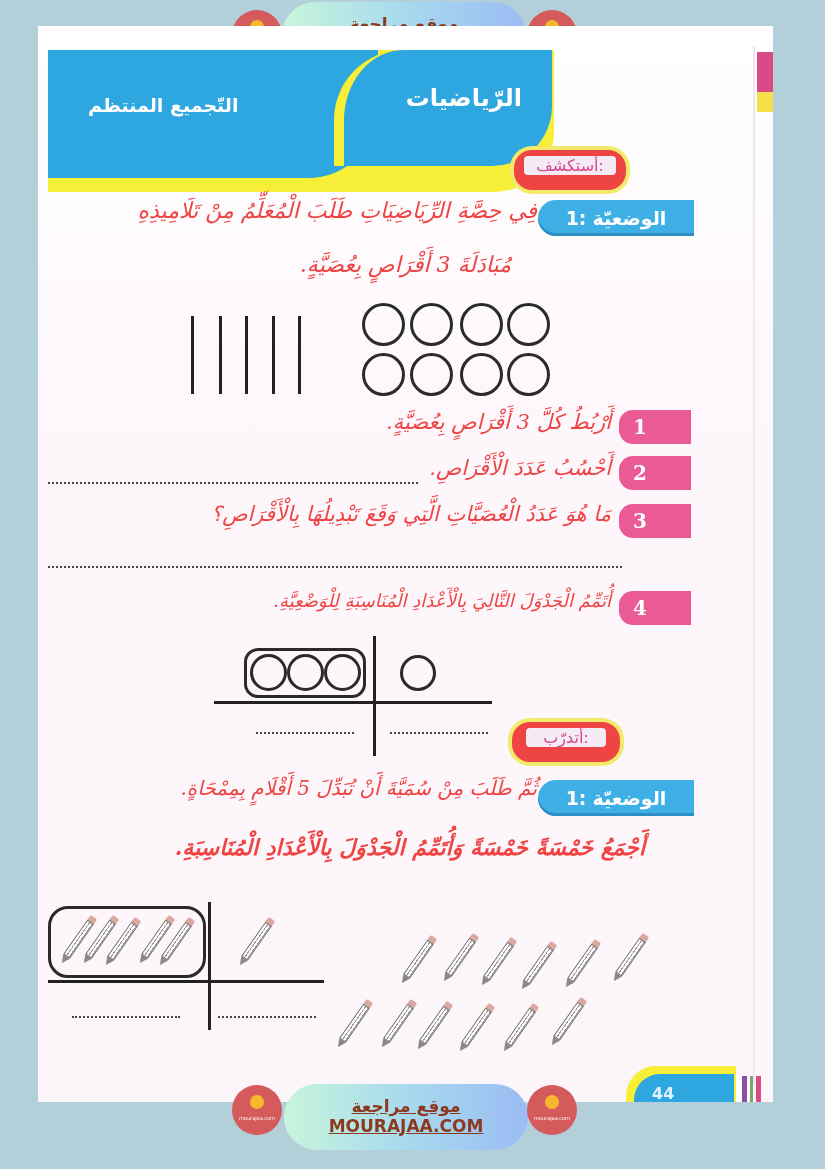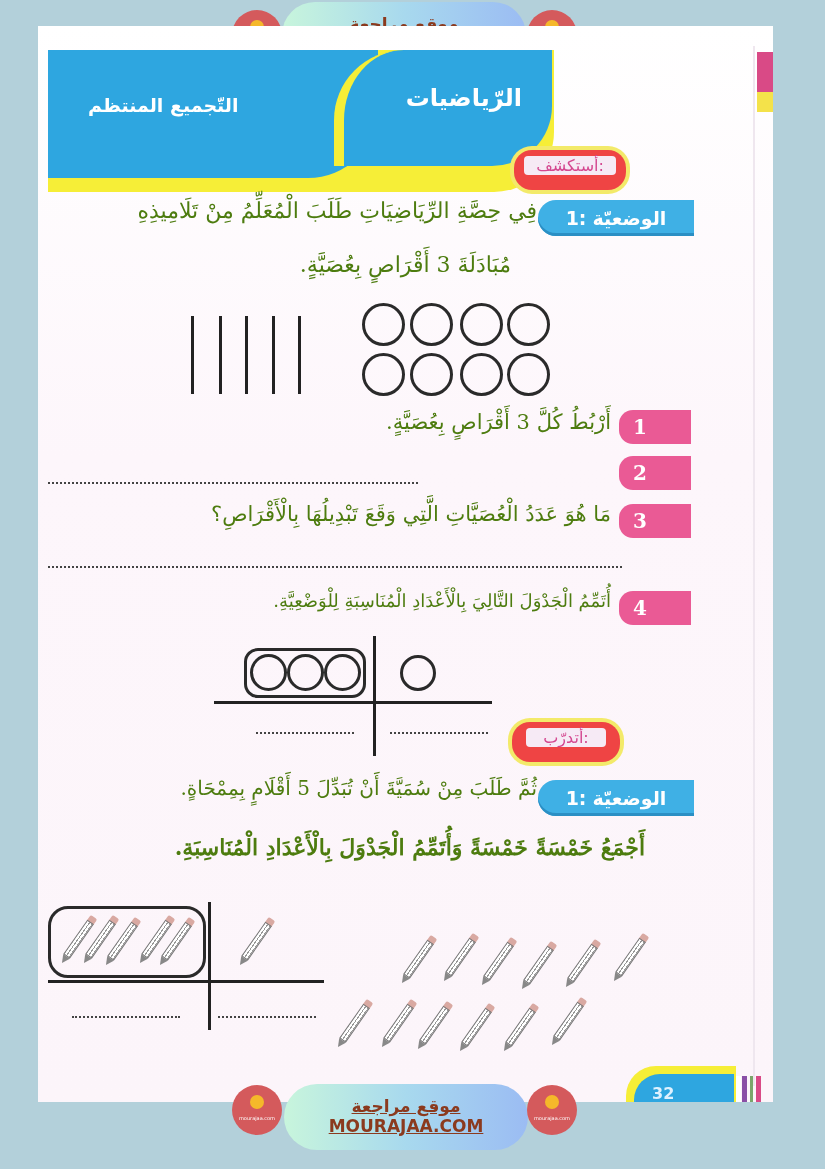--- a/index.html
+++ b/index.html
@@ -15,21 +15,21 @@
   .t-lesson{left:50px;top:68px;font-size:19px;width:160px;text-align:left;}
   .edge-pink{position:absolute;right:0;top:26px;width:16px;height:40px;background:#d94a86;}
   .edge-yellow{position:absolute;right:0;top:66px;width:16px;height:20px;background:#f4e24a;}
   .edge-stripe{position:absolute;right:18px;top:20px;width:2px;height:1040px;background:#efe7ef;}
   
   .cloud{position:absolute;background:#ef4444;border-radius:18px;box-shadow:0 0 0 4px #f3ea6a;}
   .cloud span{display:block;background:#f6eaf5;color:#d44890;font-size:16px;text-align:center;border-radius:4px;}
   
   .sit-badge{position:absolute;height:36px;background:#3fb0e5;border-radius:18px 0 0 18px;color:#fff;font-weight:bold;font-size:19px;display:flex;align-items:center;justify-content:center;box-shadow:inset 0 -3px 0 #2b8fc4;}
   .sit-badge .num{margin-right:6px;}
-  .txt{position:absolute;color:#4d7c0f;font-family:"DejaVu Serif",serif;direction:rtl;white-space:nowrap;}
+  .txt{position:absolute;color:#ef4444;font-family:"DejaVu Serif",serif;direction:rtl;white-space:nowrap;font-style:italic;}
   .q-badge{position:absolute;width:72px;height:34px;background:#ea5a95;border-radius:14px 0 0 14px;color:#fff;font-family:"DejaVu Serif",serif;font-weight:bold;font-size:20px;display:flex;align-items:center;padding-left:14px;box-sizing:border-box;}
   .dots{position:absolute;border-bottom:2px dotted #444;height:0;}
   .stick{position:absolute;width:3px;background:#222;}
   .disc{position:absolute;border:3px solid #2a2a2a;border-radius:50%;box-sizing:border-box;}
   .vline{position:absolute;width:3px;background:#222;}
   .hline{position:absolute;height:3px;background:#222;}
   .group-box{position:absolute;border:3px solid #2a2a2a;border-radius:14px;box-sizing:border-box;}
   .pencil{position:absolute;width:8px;height:56px;transform:rotate(35deg);transform-origin:center;}
   .pencil .body{position:absolute;left:0;top:6px;width:8px;height:42px;border:1px solid #777;box-sizing:border-box;background:repeating-linear-gradient(90deg,#fff 0,#fff 2px,#999 2px,#999 3px);}
   .pencil .eraser{position:absolute;left:0;top:0;width:8px;height:7px;background:#d9a9a2;border-radius:2px 2px 0 0;}
@@ -100,20 +100,21 @@
     <div class="disc" style="left:324px;top:327px;width:43px;height:43px;"></div>
     <div class="disc" style="left:372px;top:327px;width:43px;height:43px;"></div>
     <div class="disc" style="left:422px;top:327px;width:43px;height:43px;"></div>
     <div class="disc" style="left:469px;top:327px;width:43px;height:43px;"></div>
   </div>
 
   <div class="q-badge" style="left:581px;top:384px;">1</div>
   <div class="txt" style="right:162px;top:384px;font-size:21px;">أَرْبُطُ كُلَّ 3 أَقْرَاصٍ بِعُصَيَّةٍ.</div>
 
   <div class="q-badge" style="left:581px;top:430px;">2</div>
+  <div class="txt" style="right:162px;top:430px;font-size:21px;">أَحْسُبُ عَدَدَ الْأَقْرَاصِ.</div>
   <div class="dots" style="left:10px;top:456px;width:370px;"></div>
 
   <div class="q-badge" style="left:581px;top:478px;">3</div>
   <div class="txt" style="right:162px;top:476px;font-size:21px;">مَا هُوَ عَدَدُ الْعُصَيَّاتِ الَّتِي وَقَعَ تَبْدِيلُهَا بِالْأَقْرَاصِ؟</div>
   <div class="dots" style="left:10px;top:540px;width:574px;"></div>
 
   <div class="q-badge" style="left:581px;top:565px;">4</div>
   <div class="txt" style="right:162px;top:564px;font-size:18px;">أُتَمِّمُ الْجَدْوَلَ التَّالِيَ بِالْأَعْدَادِ الْمُنَاسِبَةِ لِلْوَضْعِيَّةِ.</div>
 
   <div>
@@ -233,21 +234,21 @@
         <div class="tip"></div>
       </div>
     <div class="pencil" style="left:526px;top:968px;">
         <div class="eraser"></div>
         <div class="body"></div>
         <div class="tip"></div>
       </div>
   </div>
 
   <div class="pagenum-yellow"></div>
-  <div class="pagenum">32</div>
+  <div class="pagenum">44</div>
   <div class="strip" style="left:698px;background:#fff;"></div>
   <div class="strip" style="left:704px;background:#8a4fa6;"></div>
   <div class="strip" style="left:712px;background:#7aa66a;width:3px;"></div>
   <div class="strip" style="left:718px;background:#d94a86;"></div>
 </div>
 
 <div class="wm-logo" style="left:232px;top:1085px;">
     <div class="dot"></div>
     <div class="lt">mourajaa.com</div>
   </div>

